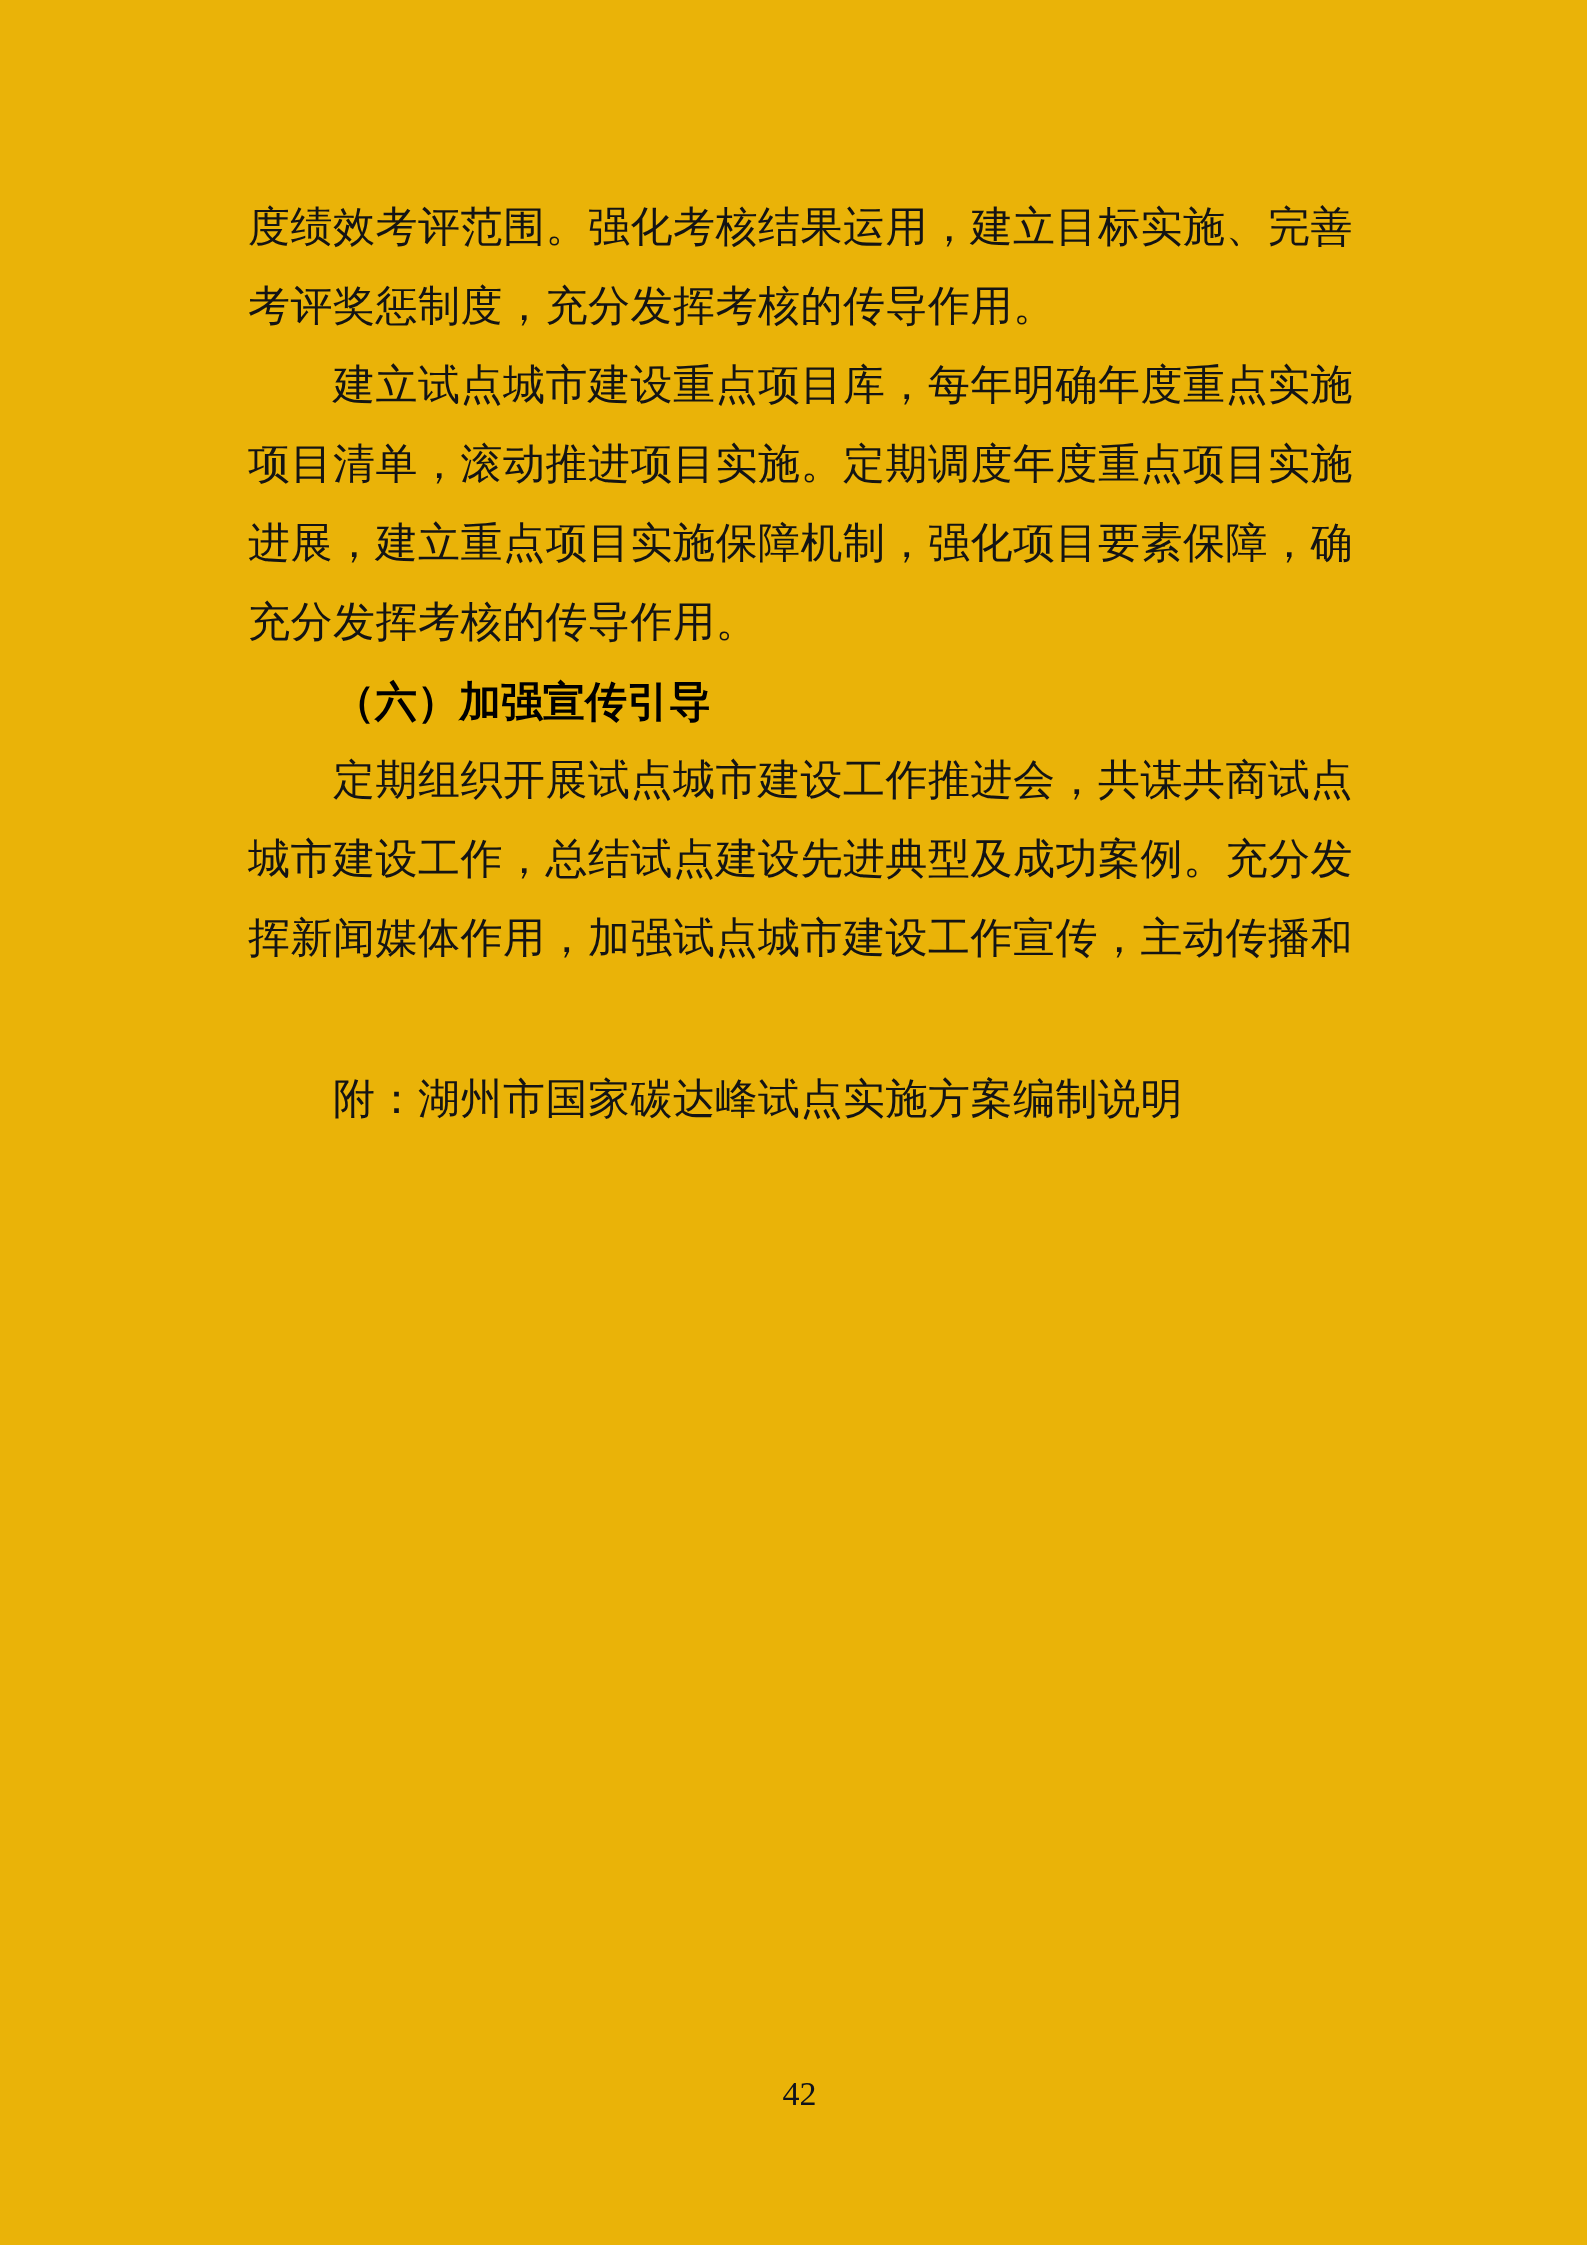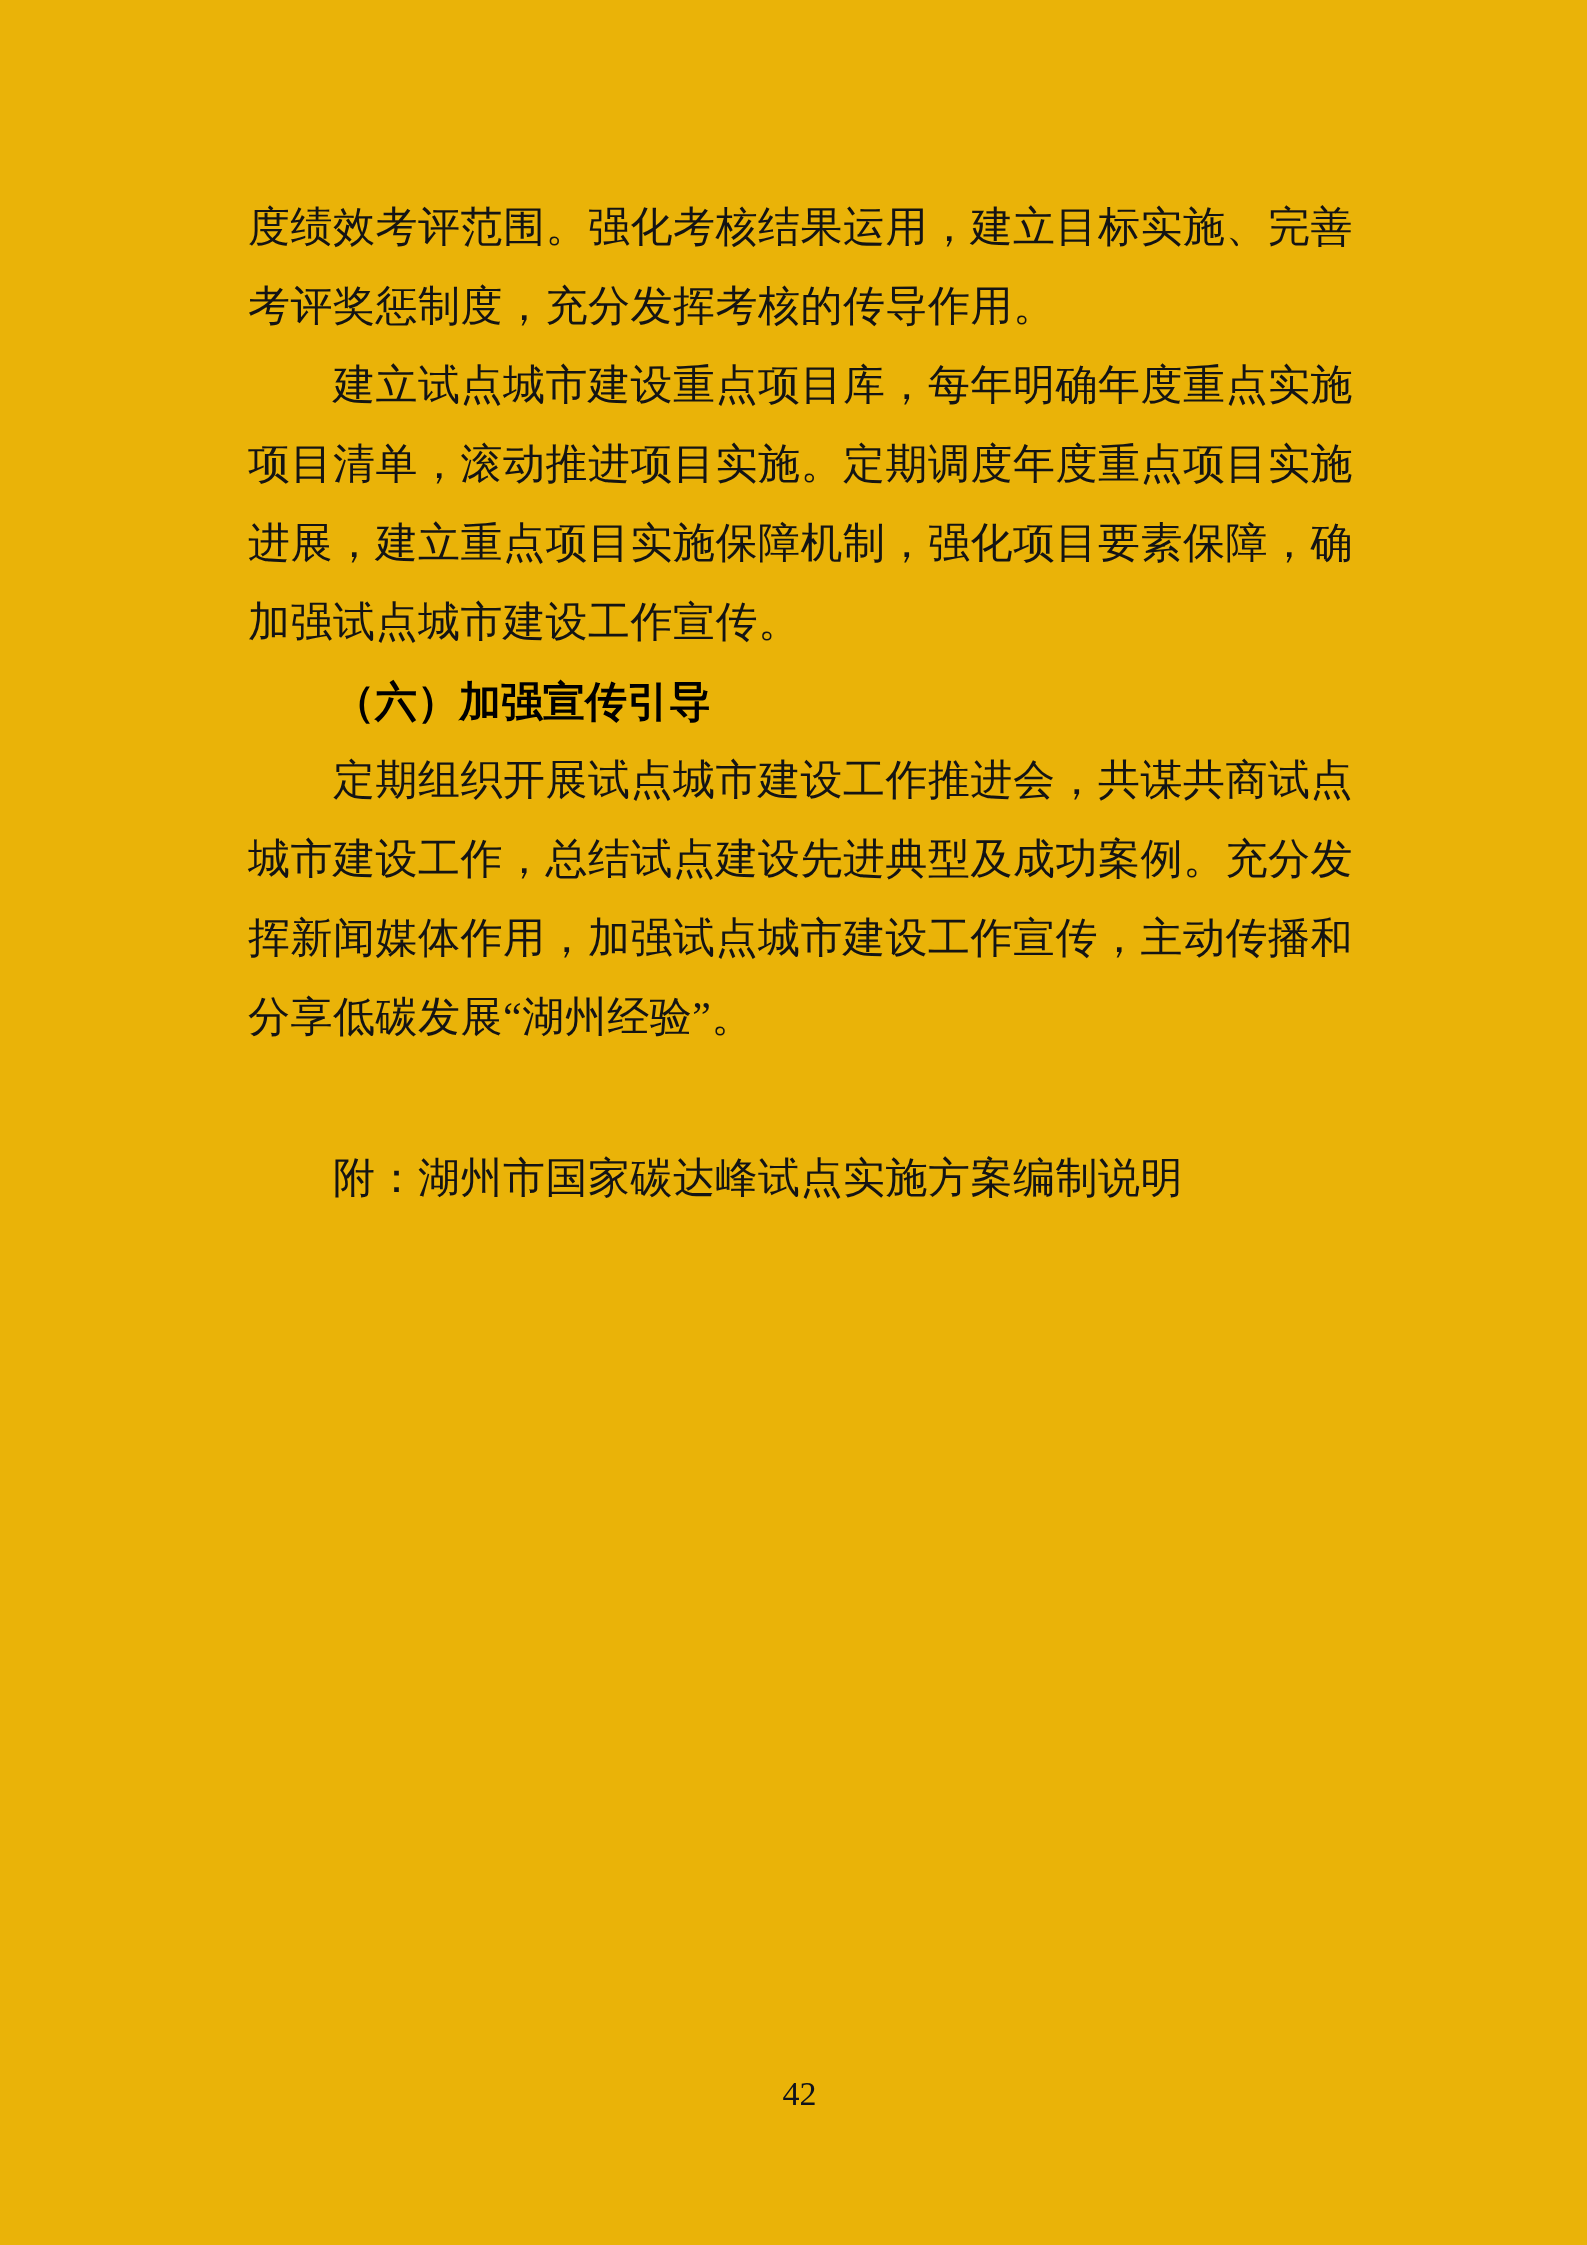--- a/index.html
+++ b/index.html
@@ -59,22 +59,21 @@
 </head>
 <body>
 
 <div class="page">
   <div class="content">
       <div class="line">度绩效考评范围。强化考核结果运用，建立目标实施、完善</div>
       <div class="line">考评奖惩制度，充分发挥考核的传导作用。</div>
       <div class="line indent">建立试点城市建设重点项目库，每年明确年度重点实施</div>
       <div class="line">项目清单，滚动推进项目实施。定期调度年度重点项目实施</div>
       <div class="line">进展，建立重点项目实施保障机制，强化项目要素保障，确</div>
-      <div class="line">加强试点城市建设工作宣传。</div>
+      <div class="line">充分发挥考核的传导作用。</div>
       <div class="line heading indent">（六）加强宣传引导</div>
       <div class="line indent">定期组织开展试点城市建设工作推进会，共谋共商试点</div>
       <div class="line">城市建设工作，总结试点建设先进典型及成功案例。充分发</div>
       <div class="line">挥新闻媒体作用，加强试点城市建设工作宣传，主动传播和</div>
-      <div class="line">分享低碳发展“湖州经验”。</div>
       <div class="line indent gap-before">附：湖州市国家碳达峰试点实施方案编制说明</div>
     </div>
   <div class="page-number">42</div>
 </div>
 
 </body></html>

